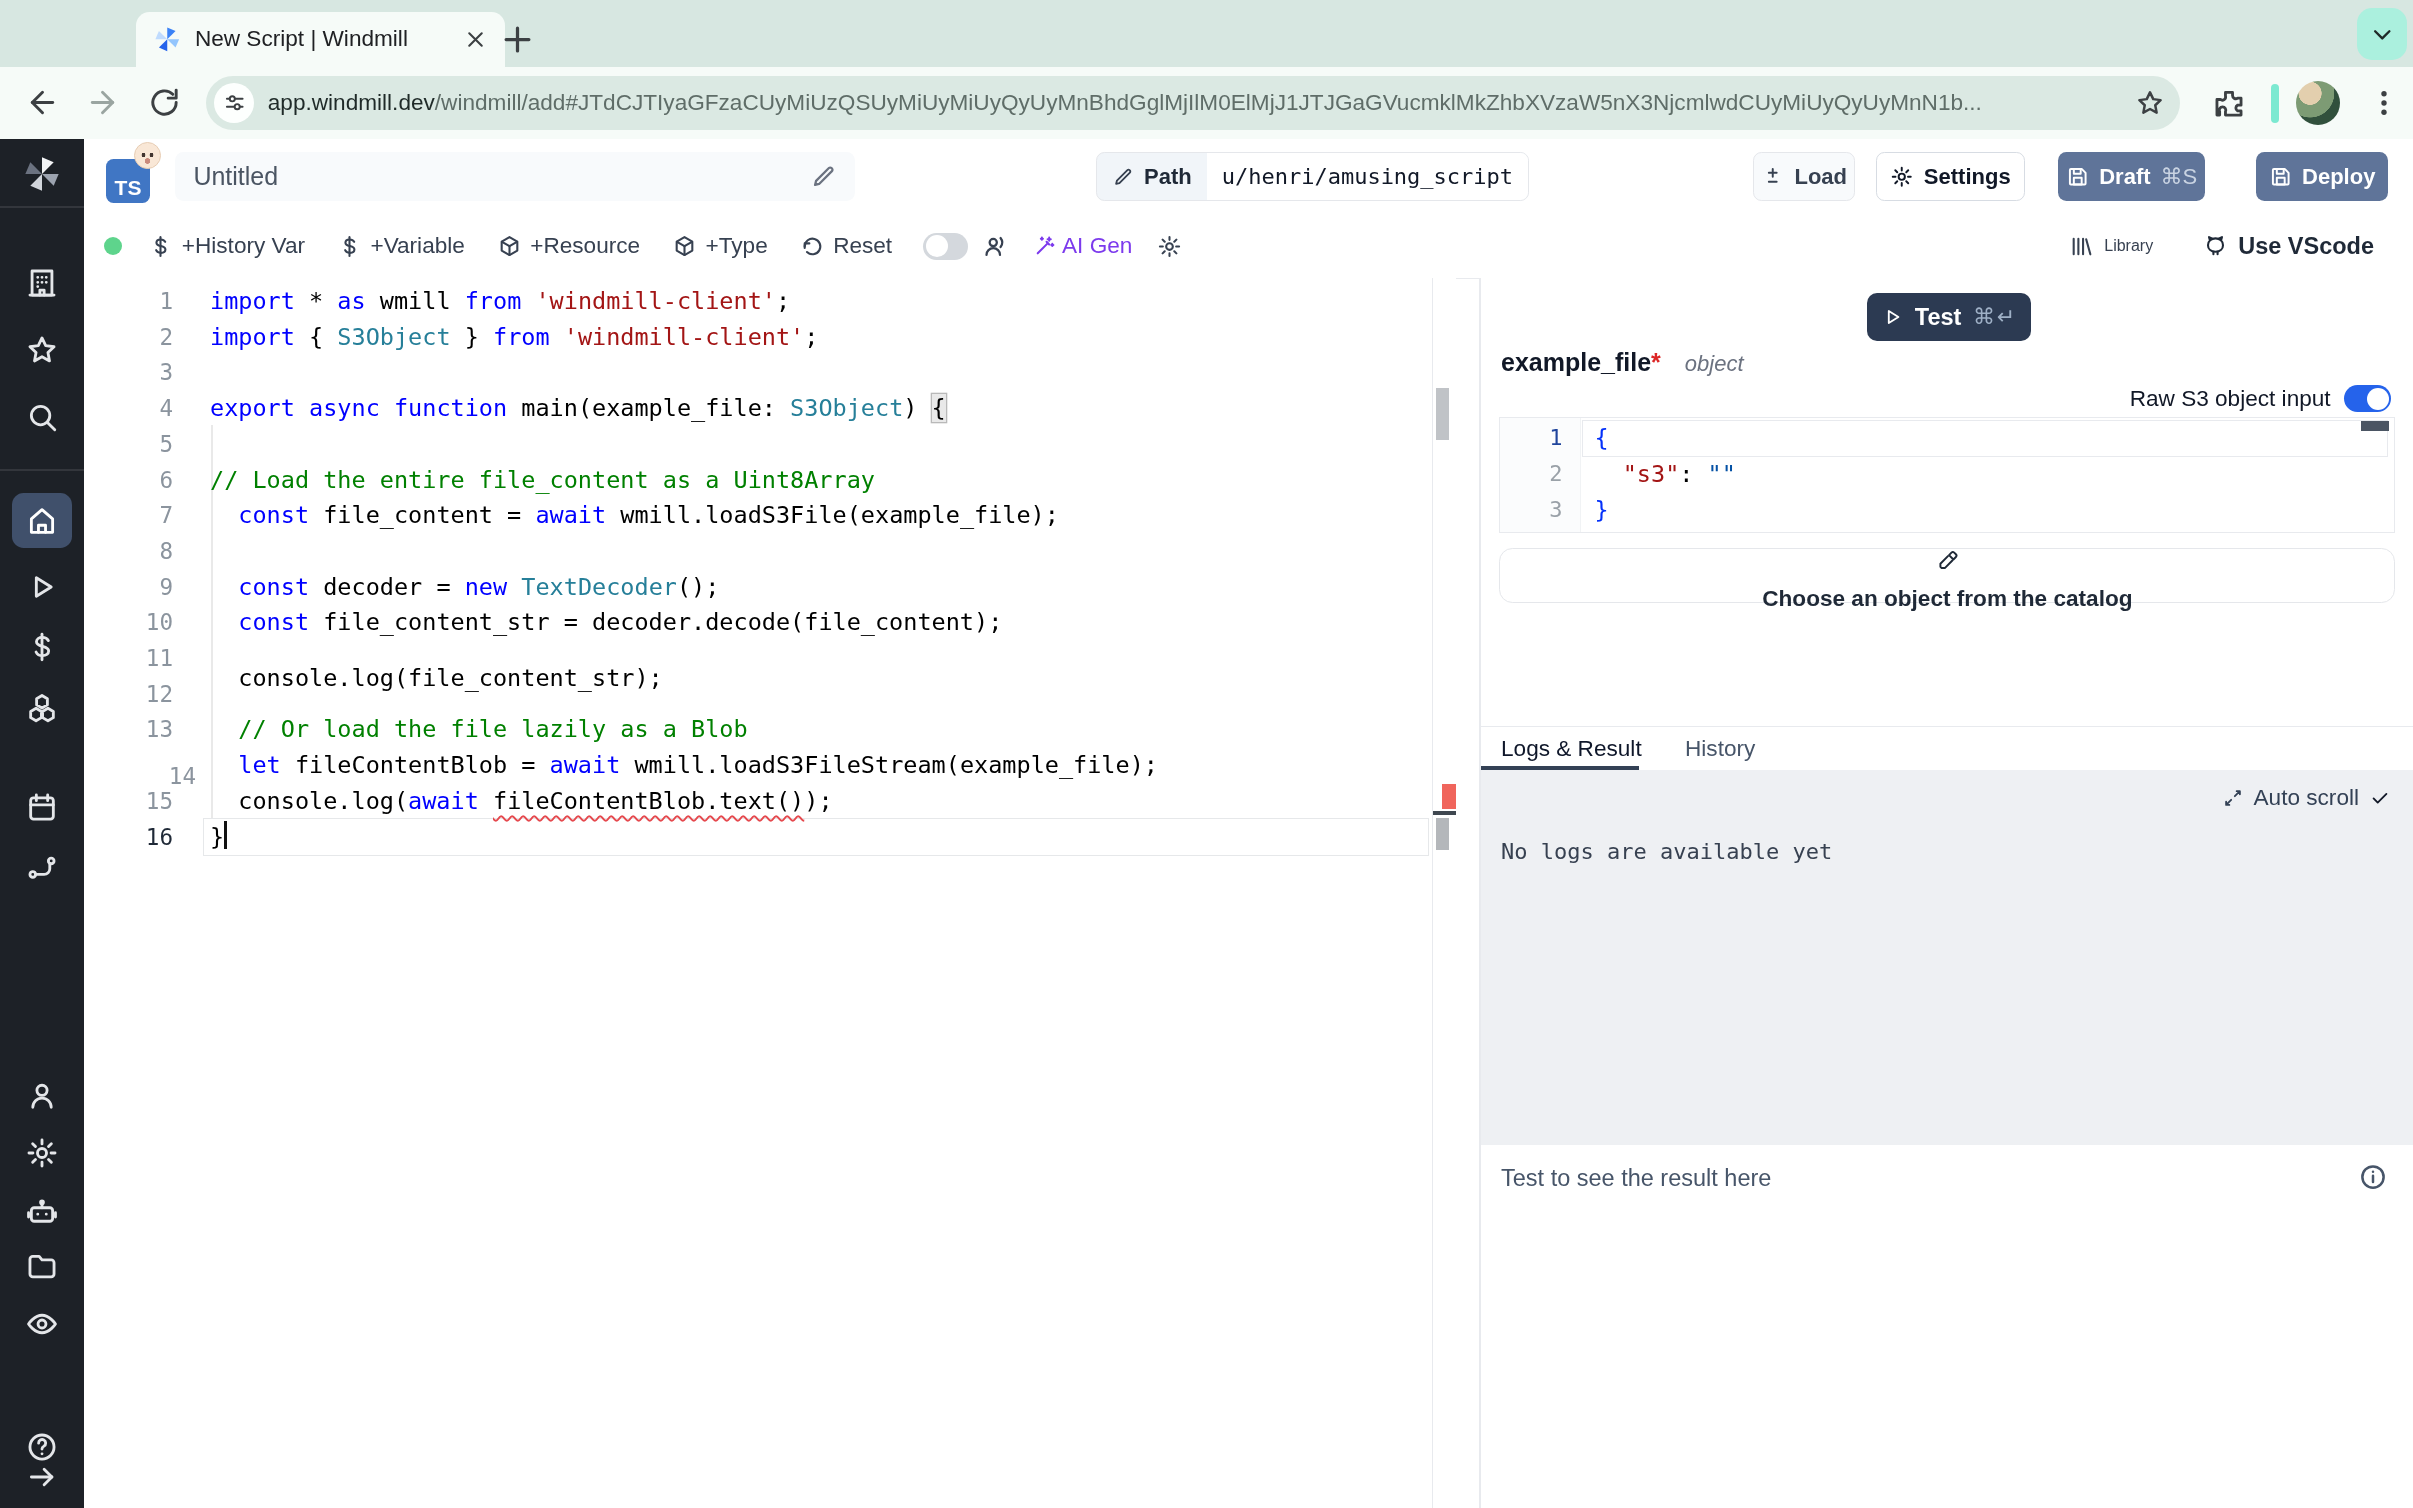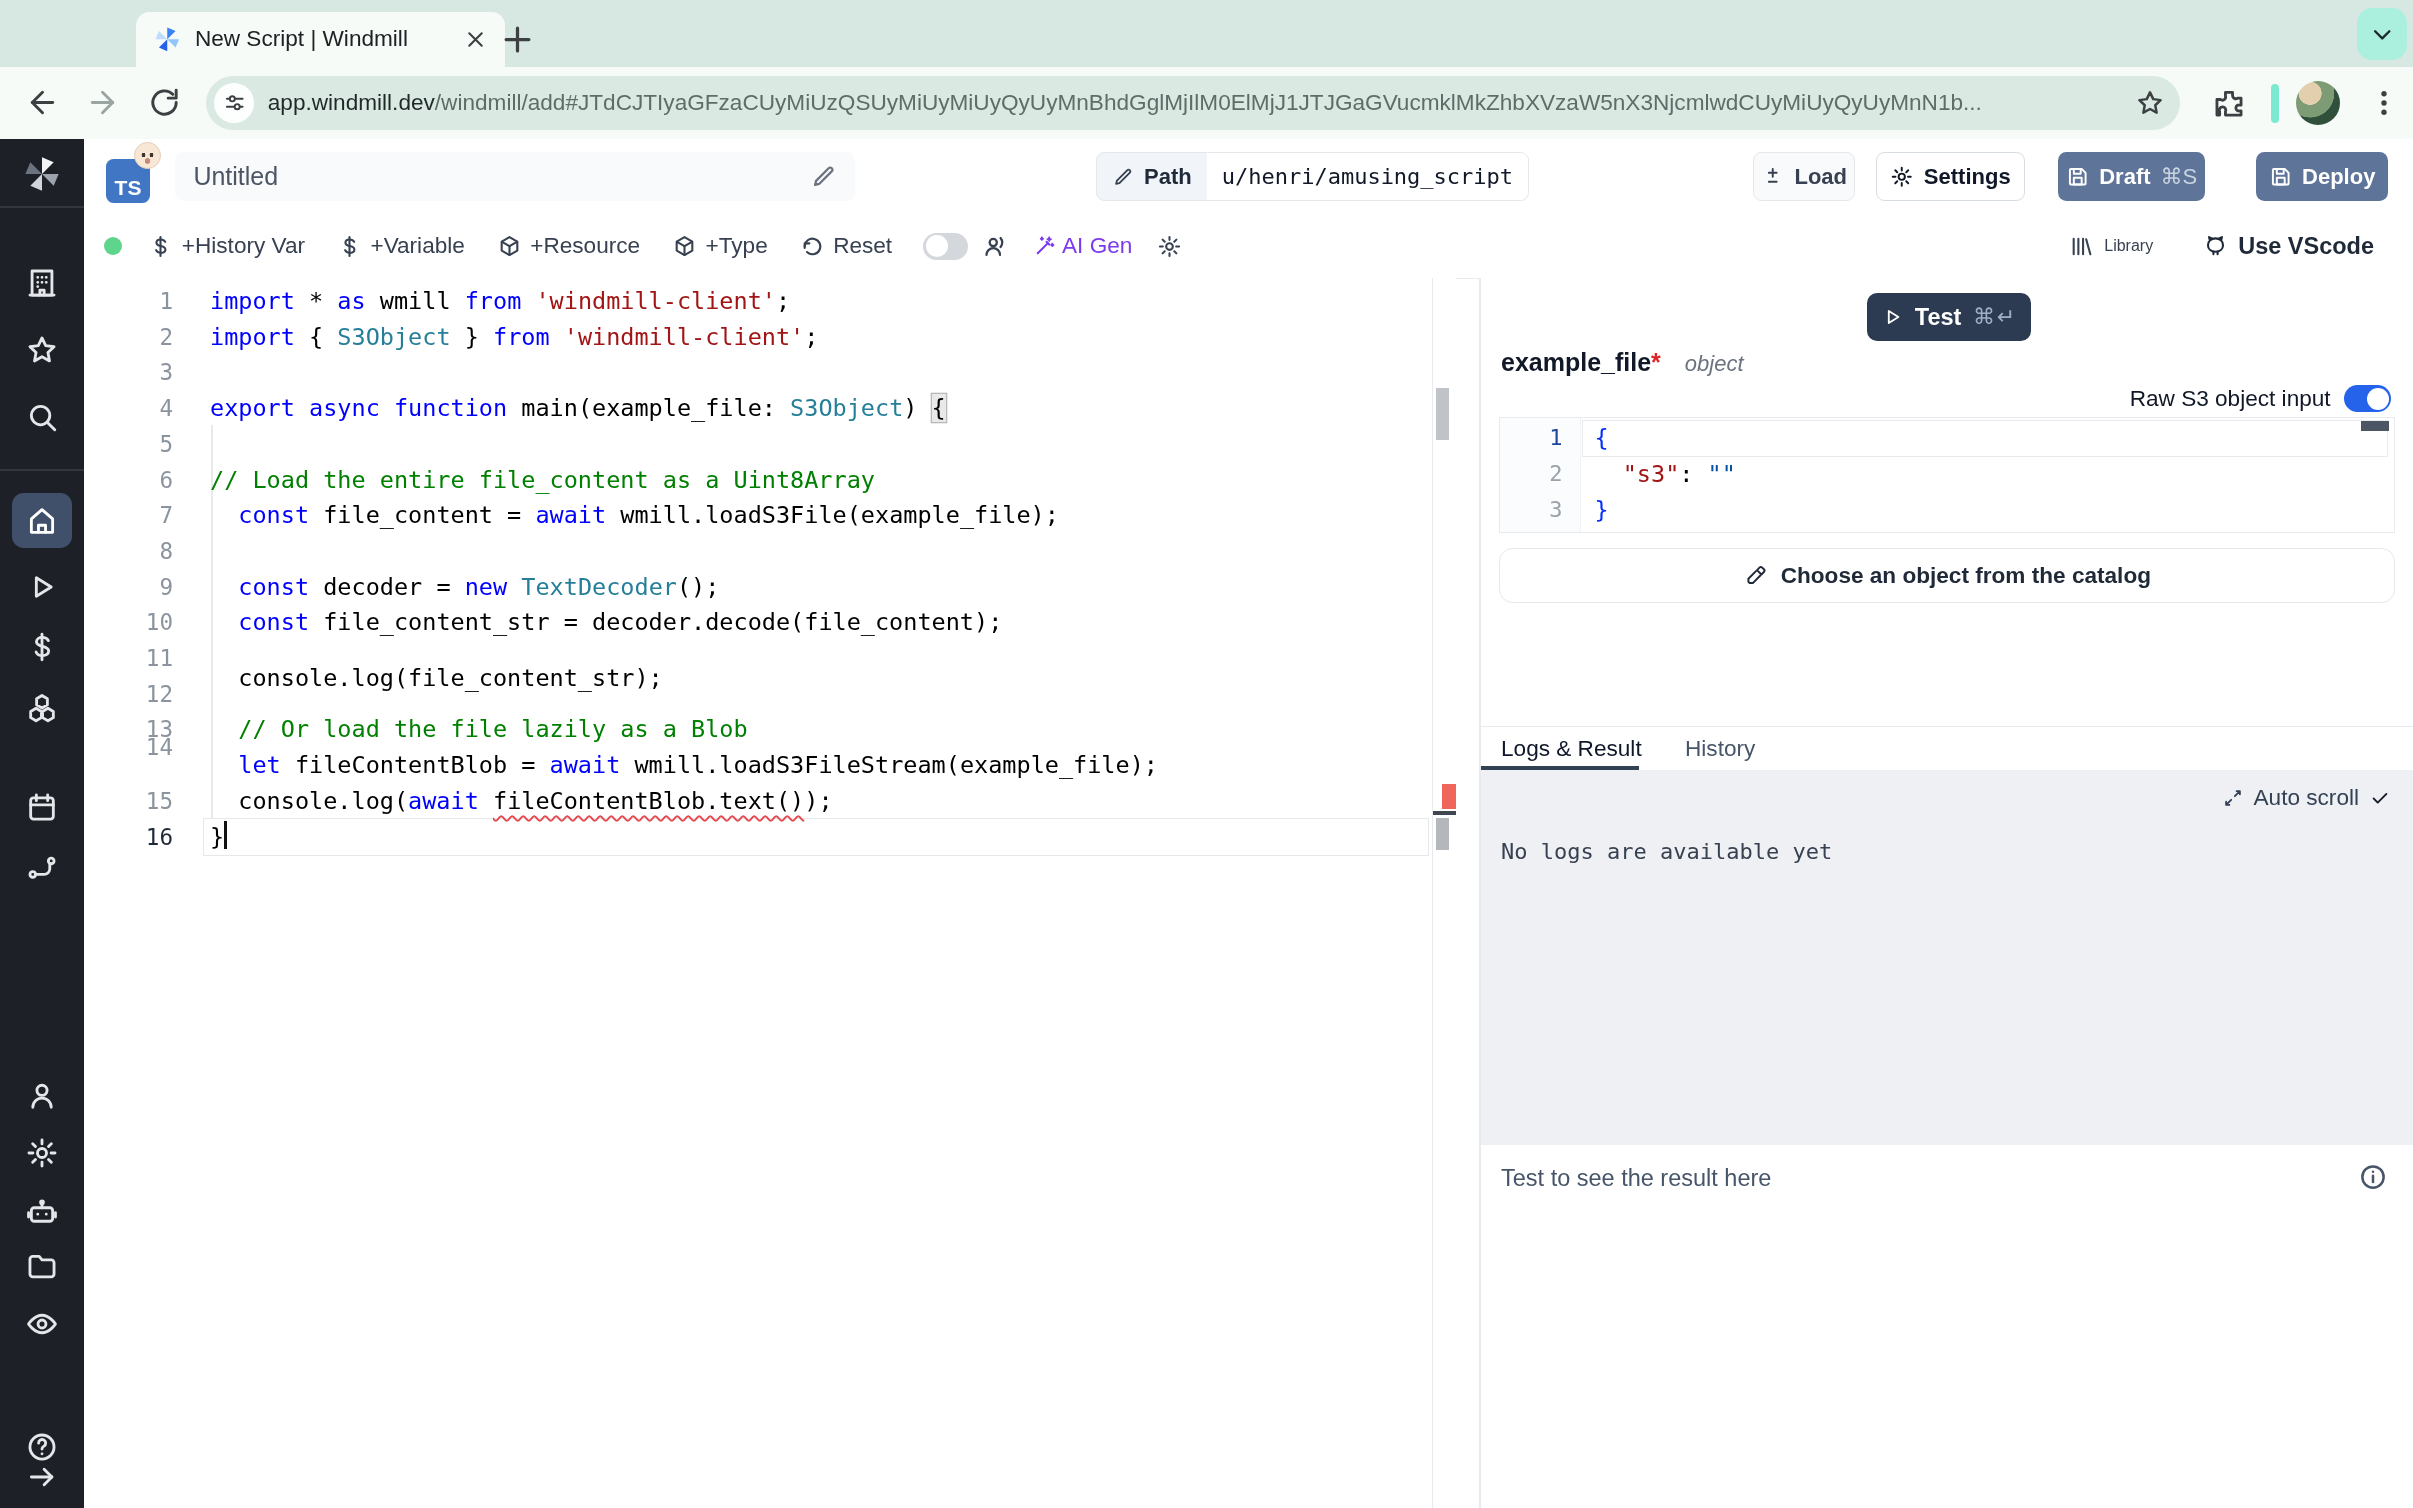--- a/index.html
+++ b/index.html
@@ -129,22 +129,22 @@
   .jsonbox{position:absolute;left:18.4px;top:139px;width:896px;height:116px;border:1.7px solid #e8eaee;
            background:#fff;font-family:"DejaVu Sans Mono",monospace;font-size:23.5px;overflow:hidden;box-sizing:border-box;}
   .jgutter{position:absolute;left:0;top:0;bottom:0;width:80px;background:#fbfcfd;border-right:1.7px solid #f1f3f5;}
   .jnum{position:absolute;left:0;width:62px;text-align:right;color:#9aa1a8;font-size:22px;line-height:36px;}
   .jnum.cur{color:#20459c;}
   .jcode{position:absolute;left:94px;line-height:36px;white-space:pre;color:#000;}
   .jcur{position:absolute;left:82px;right:6.7px;top:1.7px;height:37px;border:1.7px solid #e8eaee;box-sizing:border-box;}
   .jscroll{position:absolute;right:5px;top:3.4px;width:28.5px;height:10px;background:#4b5563;}
   .tok-jb{color:#0431fa;}.tok-jk{color:#a31515;}.tok-jv{color:#0451a5;}
   .choosebtn{position:absolute;left:18.4px;top:270px;width:896px;height:55px;border:1.7px solid #e5e7eb;
-             border-radius:13.4px;display:flex;align-items:center;justify-content:center;gap:13.4px;
-             font-size:22.6px;font-weight:600;color:#1f2937;background:#fff;box-sizing:border-box;}
+             border-radius:13.4px;display:flex;align-items:center;gap:13.4px;
+             font-size:22.6px;font-weight:600;color:#1f2937;background:#fff;box-sizing:border-box;flex-direction:column;}
   .choosebtn .ic{width:23.5px;height:23.5px;}
   .rdiv{position:absolute;left:0;top:448px;right:0;height:1.7px;background:#e8eaee;}
   .tabsrow{position:absolute;left:0;top:449px;right:0;height:43px;background:#fff;}
   .rtab{position:absolute;top:0;height:100%;display:flex;align-items:center;font-size:22.6px;color:#475569;}
   .rtab.active{color:#0f172a;}
   .underline{position:absolute;left:0;top:39px;width:158px;height:4.2px;background:#334155;}
   .logs{position:absolute;left:0;top:492px;right:0;height:375px;background:#eef0f3;}
   .autoscroll{position:absolute;right:22px;top:15px;display:flex;align-items:center;gap:10px;color:#334155;font-size:22.6px;}
   .autoscroll .ic{width:22px;height:22px;}
   .autoscroll .chk{width:22px;height:22px;color:#111827;}
@@ -543,21 +543,21 @@
         <div class="lnum" style="top: 291px;">9</div>
         <div class="lcode" style="top: 291px;"><span class="tok-pl">  </span><span class="tok-kw">const</span><span class="tok-pl"> decoder = </span><span class="tok-kw">new</span><span class="tok-pl"> </span><span class="tok-ty">TextDecoder</span><span class="tok-pl">();</span></div>
         <div class="lnum" style="top: 326px;">10</div>
         <div class="lcode" style="top: 326px;"><span class="tok-pl">  </span><span class="tok-kw">const</span><span class="tok-pl"> file_content_str = decoder.decode(file_content);</span></div>
         <div class="lnum" style="top: 362px;">11</div>
         <div class="lcode" style="top: 382px;"><span class="tok-pl">  console.log(file_content_str);</span></div>
         <div class="lnum" style="top: 398px;">12</div>
         <div class="lcode" style="top: 398px;"></div>
         <div class="lnum" style="top: 433px;">13</div>
         <div class="lcode" style="top: 433px;"><span class="tok-pl">  </span><span class="tok-cm">// Or load the file lazily as a Blob</span></div>
-        <div class="lnum" style="top: 451px;">14</div>
+        <div class="lnum" style="top: 480px; padding-left: 23px;">14</div>
         <div class="lcode" style="top: 469px;"><span class="tok-pl">  </span><span class="tok-kw">let</span><span class="tok-pl"> fileContentBlob = </span><span class="tok-kw">await</span><span class="tok-pl"> wmill.loadS3FileStream(example_file);</span></div>
         <div class="lnum" style="top: 505px;">15</div>
         <div class="lcode" style="top: 505px;"><span class="tok-pl">  console.log(</span><span class="tok-kw">await</span><span class="tok-pl"> </span><span class="tok-err tok-pl">fileContentBlob.text()</span><span class="tok-pl">);</span></div>
         <div class="lnum cur" style="top: 541px;">16</div>
         <div class="lcode" style="top: 541px;"><span class="tok-pl">}</span><span class="cursor"></span></div>
       </div>
     <div class="ruler">
       <div class="thumb1"></div>
       <div class="errmark"></div>
       <div class="darkline"></div>

